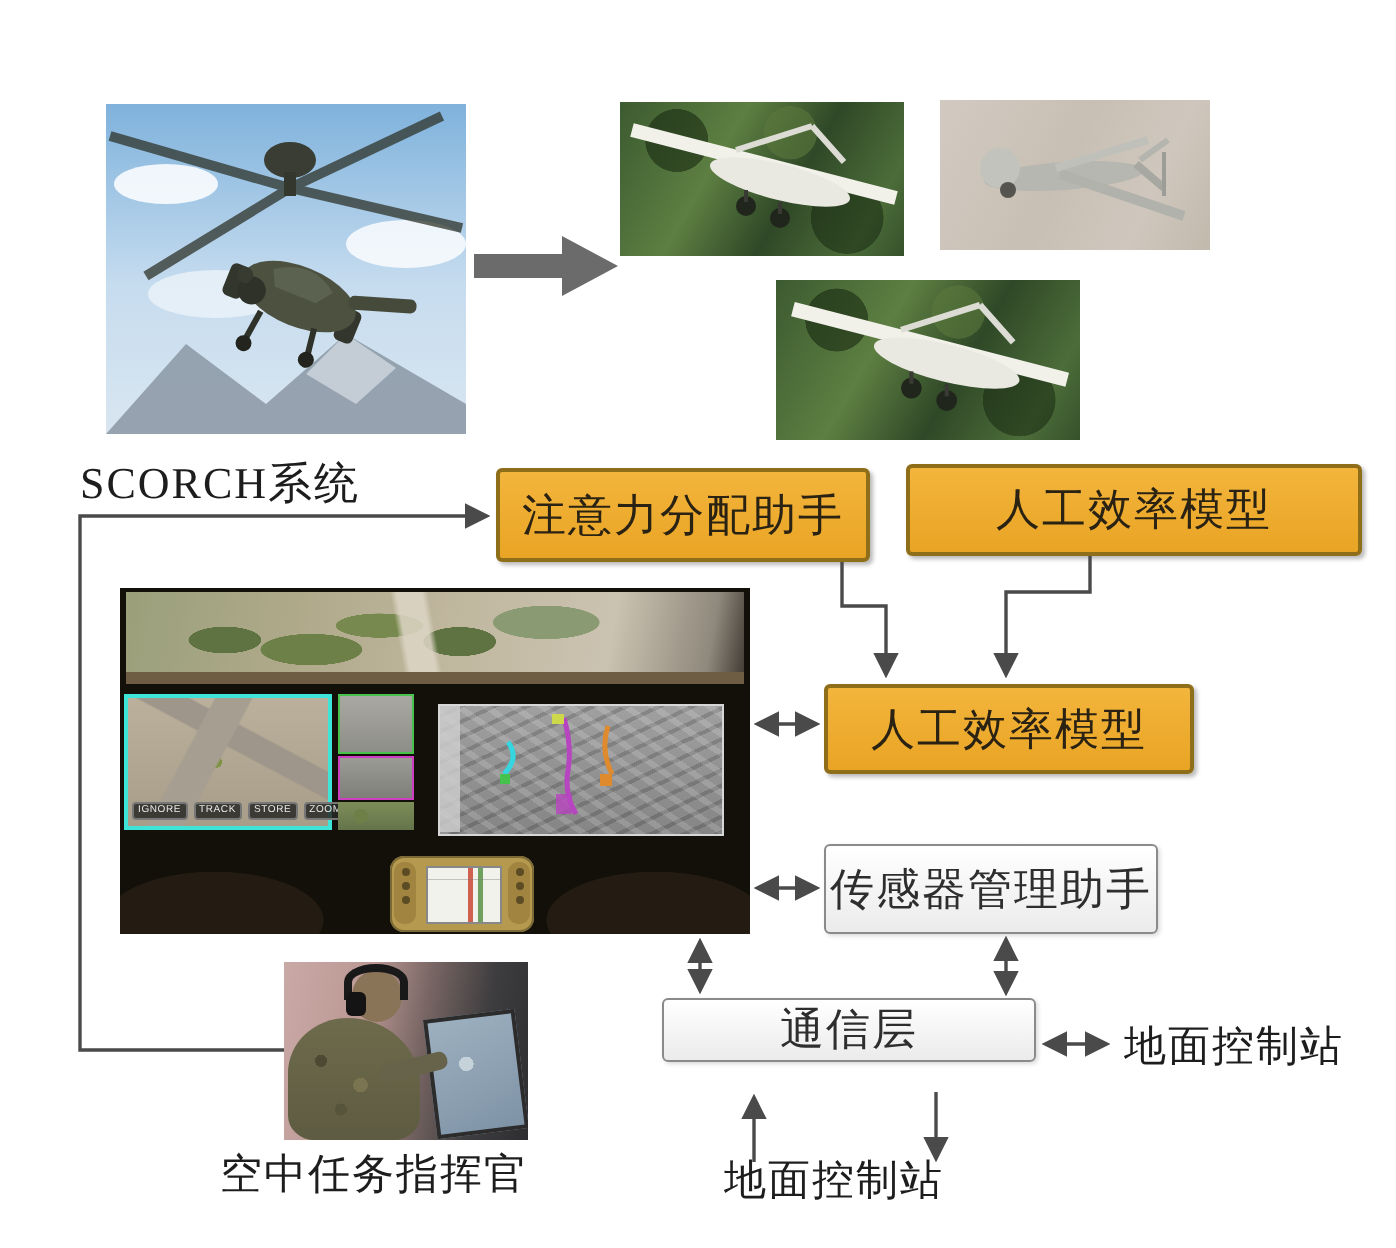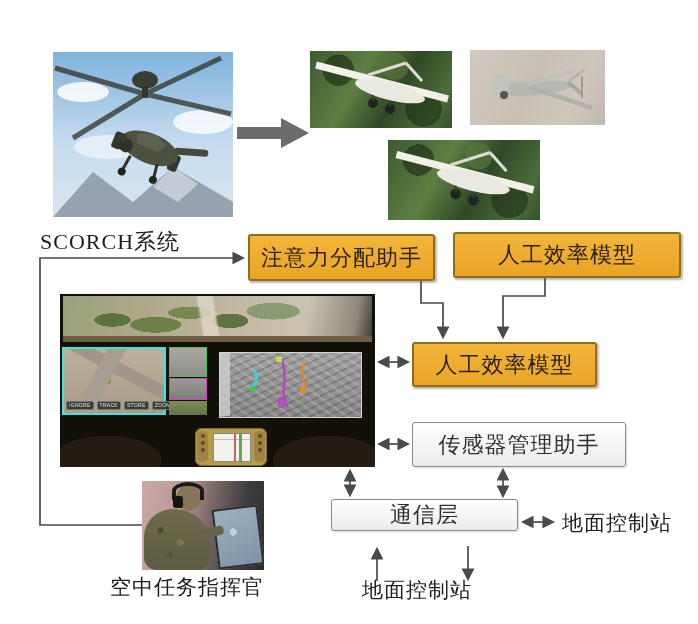--- a/index.html
+++ b/index.html
@@ -185,21 +185,21 @@
   <div class="box yellow" style="left:248px;top:234px;width:187px;height:47px;">
     <span>注意力分配助手</span>
   </div>
   <div class="box yellow" style="left:453px;top:232px;width:228px;height:46px;">
     <span>人工效率模型</span>
   </div>
   <div class="box yellow" style="left:412px;top:342px;width:185px;height:45px;">
     <span>人工效率模型</span>
   </div>
 
-  <div class="box gray" style="left:412px;top:422px;width:214px;height:45px;">
+  <div class="box gray" style="left:412px;top:422px;width:167px;height:45px;">
     <span>传感器管理助手</span>
   </div>
   <div class="box gray" style="left:331px;top:499px;width:187px;height:32px;">
     <span>通信层</span>
   </div>
 
   <div id="monitor" class="photo" style="left:60px;top:294px;width:315px;height:173px;">
     <div id="mon-top"></div>
     <div id="mon-desk"></div>
     <div id="scr-left">

